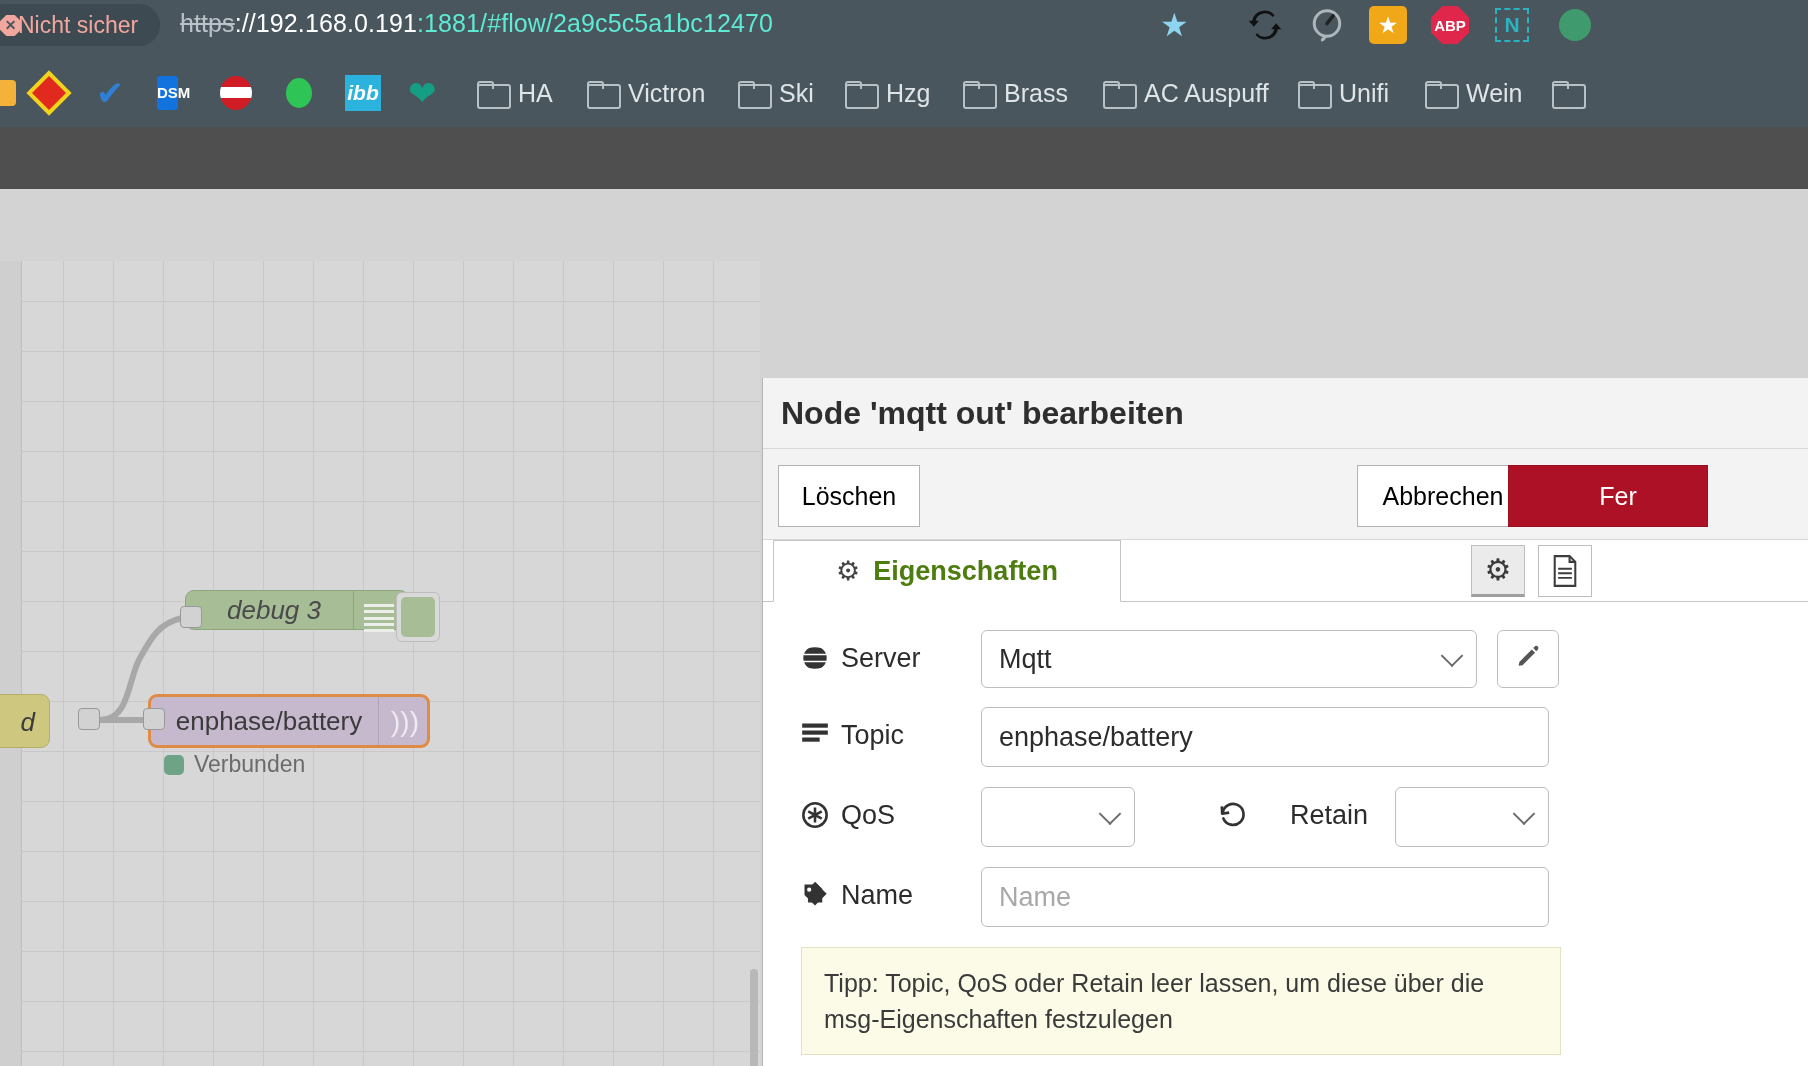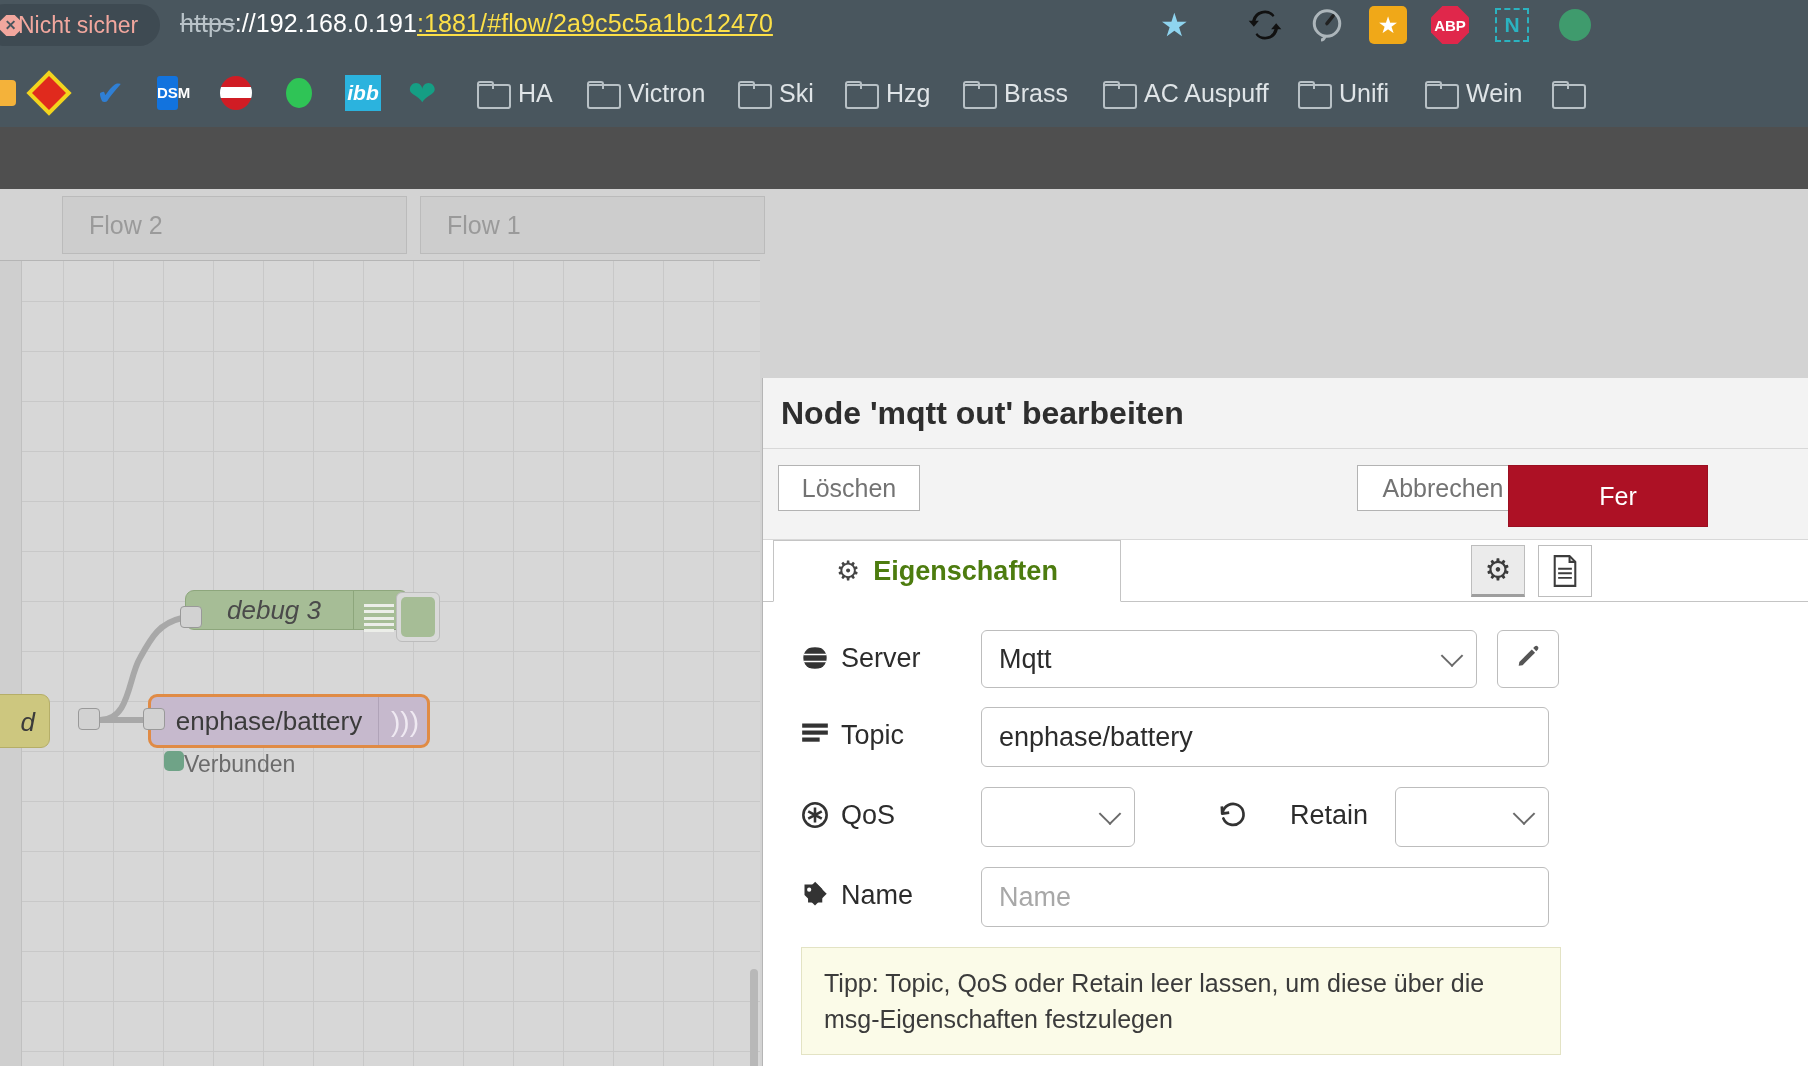--- a/index.html
+++ b/index.html
@@ -40,21 +40,21 @@
     color: #f2a79e; font-size: 23px; white-space: nowrap;
   }
   #url-text {
     position: absolute; left: 180px; top: 9px;
     font-size: 25px; color: #ffffff; white-space: nowrap;
     letter-spacing: 0.1px;
   }
   #url-text .scheme { color: #b9c3c9; text-decoration: line-through; }
   #url-text .sep { color: #ffffff; }
   #url-text .host { color: #ffffff; }
-  #url-text .rest { color: #fde047; text-decoration: underline; }
+  #url-text .rest { color: #5eead4; }
 
   #star-bookmark {
     position: absolute; left: 1160px; top: 9px;
     font-size: 32px; color: #8fd4ef; line-height: 1;
   }
   .ext-icon {
     position: absolute; top: 6px;
     width: 38px; height: 38px;
     display: flex; align-items: center; justify-content: center;
   }
@@ -196,21 +196,21 @@
     position: absolute; right: 14px; top: 12px;
     font-size: 26px; font-style: italic; color: #3b3b3b;
   }
   #inject-outport {
     position: absolute; left: 78px; top: 519px;
     width: 22px; height: 22px; background: #d2d2d2;
     border: 1px solid #999; border-radius: 4px;
   }
   #node-status {
     position: absolute; left: 164px; top: 562px;
-    display: flex; align-items: flex-start; 
+    display: flex; align-items: center; gap: 10px;
   }
   #node-status .dot {
     width: 20px; height: 20px; border-radius: 5px; background: #6fa387;
   }
   #node-status .txt { font-size: 23px; color: #6b6b6b; }
 
   #scroll-thumb {
     position: absolute; left: 750px; top: 780px;
     width: 8px; height: 130px; background: #b8b8b8; border-radius: 4px;
   }
@@ -226,23 +226,23 @@
     position: absolute; left: 0; top: 0; right: 0; height: 71px;
     background: #f3f3f3; border-bottom: 1px solid #d8d8d8;
     display: flex; align-items: center; padding-left: 18px;
   }
   #dialog-title { font-size: 32px; font-weight: bold; color: #2e2e2e; }
   #dialog-buttonbar {
     position: absolute; left: 0; top: 71px; right: 0; height: 91px;
     background: #f3f3f3; border-bottom: 1px solid #d8d8d8;
   }
   .dlg-btn {
-    position: absolute; top: 16px; height: 46px;
+    position: absolute; top: 16px; height: 62px;
     background: #fff; border: 1px solid #b3b3b3;
-    font-size: 25px; color: #737373;
+    font-size: 25px; color: #000000;
     display: flex; align-items: center; justify-content: center;
     cursor: pointer;
   }
   #btn-delete { left: 15px; width: 142px; }
   #btn-cancel { left: 548px; width: 172px; margin-left: 46px; }
   #btn-done {
     position: absolute; left: 745px; top: 16px;
     width: 200px; height: 62px;
     background: #ad1125; border: 1px solid #9a0f21;
     color: #fff; font-size: 25px;
@@ -428,28 +428,20 @@
     <div class="bm" style="left:1552px;">
       <span class="folder-ico"></span>
     </div>
   </div>
 </div>
 
 <div id="nr-topbar"></div>
 
 <div id="nr-workspace">
 
-  <div id="tab-strip">
-    <div class="nr-tab" style="left:62px; width:345px;">
-      <span>Flow 2</span>
-    </div>
-    <div class="nr-tab" style="left:420px; width:345px;">
-      <span>Flow 1</span>
-    </div>
-  </div>
 
   <div id="canvas-grid"></div>
   <div id="canvas-left-gutter"></div>
 
   <svg style="position:absolute; left:0; top:189px; width:760px; height:877px; pointer-events:none;">
     <path d="M100 342 C 130 342, 128 300, 140 280 C 152 258, 160 245, 182 240" fill="none" stroke="#a8a8a8" stroke-width="6"></path>
     <path d="M100 342 C 125 342, 130 342, 155 342" fill="none" stroke="#a8a8a8" stroke-width="6"></path>
   </svg>
 
   <div class="node" id="node-inject">

